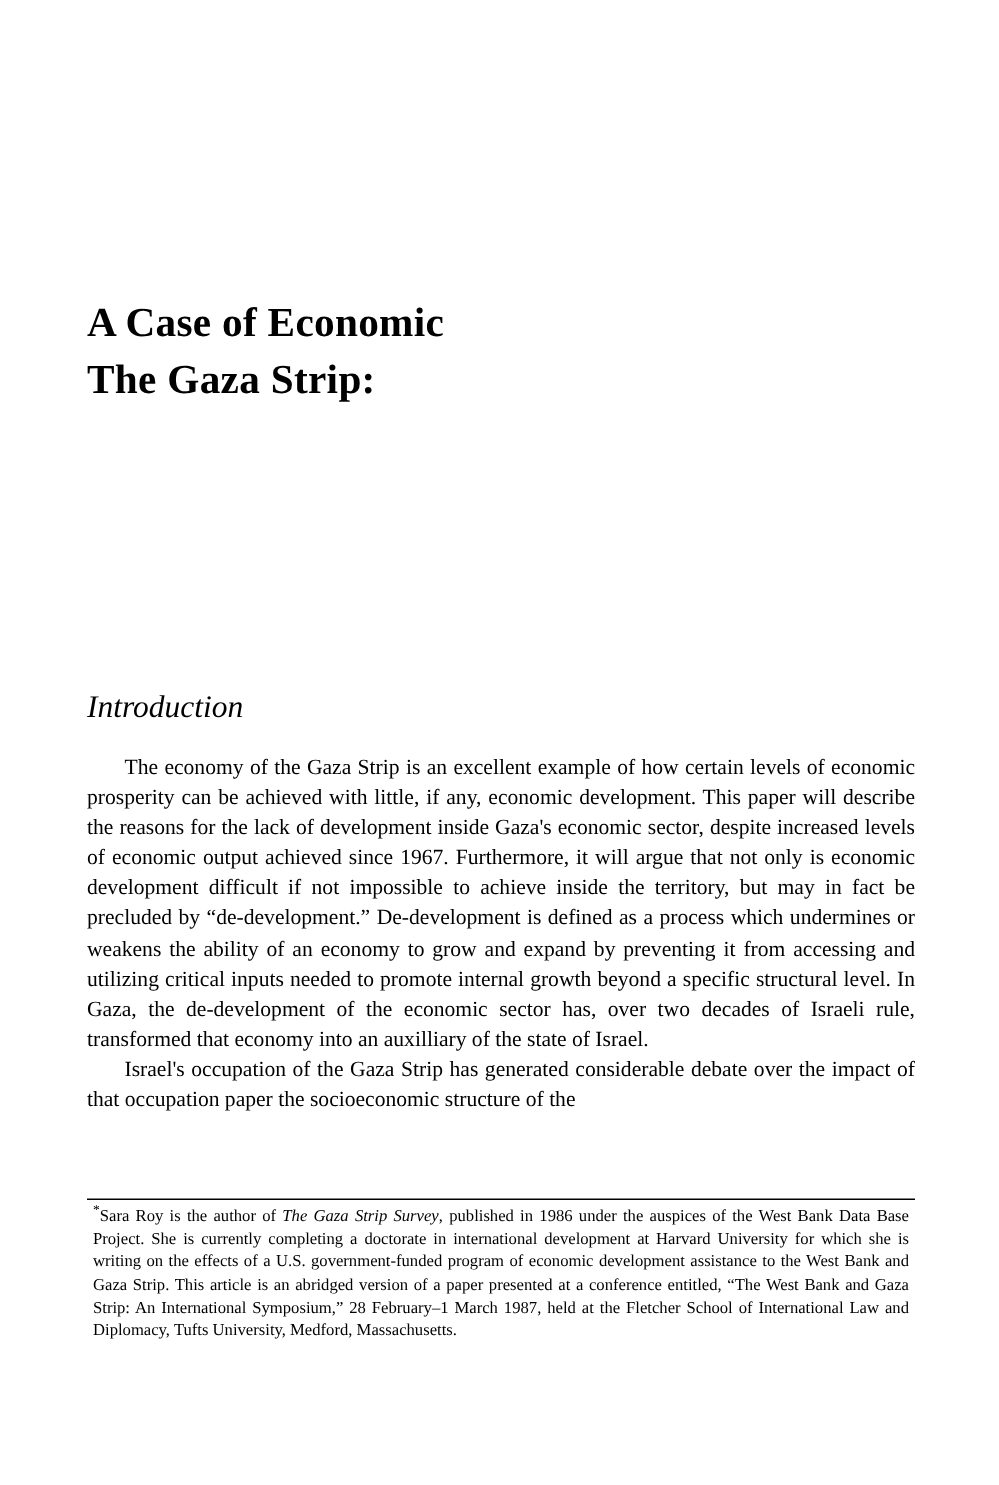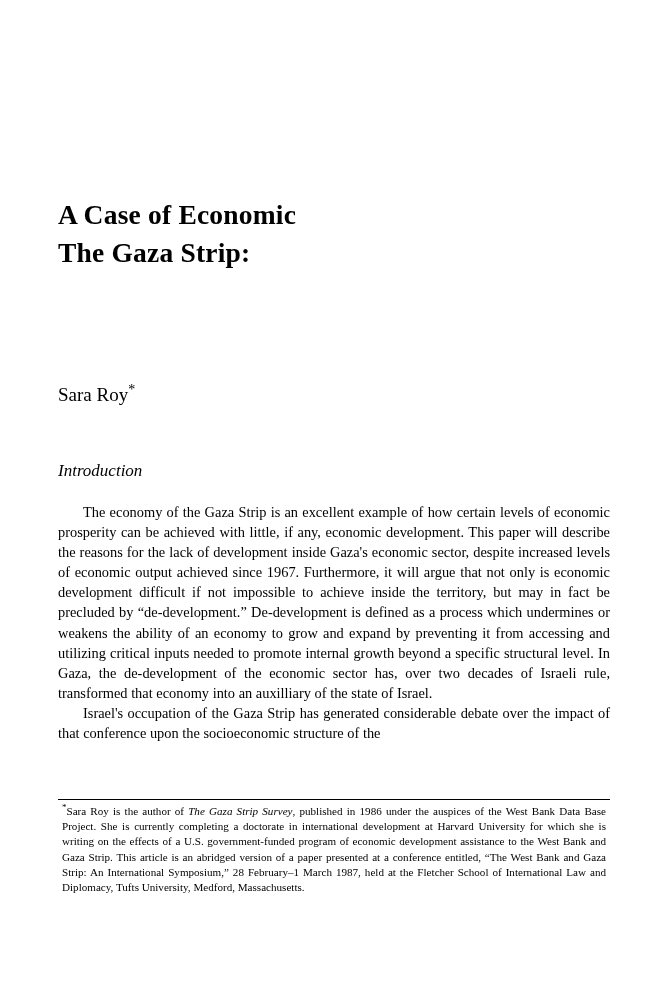--- a/index.html
+++ b/index.html
@@ -59,21 +59,21 @@
     vertical-align: super;
     line-height: 0;
   }
 
   
   .section-heading {
     position: absolute;
     left: 58px;
     top: 460px;
     width: 552px;
-    font-size: 17px;
+    font-size: 21px;
     font-style: italic;
     line-height: 22px;
     color: #000000;
   }
 
   
   .body-copy {
     position: absolute;
     left: 58px;
     top: 488px;
@@ -123,29 +123,26 @@
 </head>
 <body>
 
 <div class="page">
 
   <div class="title-block">
     <div class="title-line">A Case of Economic</div>
     <div class="title-line">The Gaza Strip:</div>
   </div>
 
-  <div class="author-block">
-    <div class="author-name"><span>Sara Roy</span><span class="fn-marker">*</span></div>
-  </div>
 
   <div class="section-heading">Introduction</div>
 
   <div class="body-copy">
     <p>The economy of the Gaza Strip is an excellent example of how certain levels of economic prosperity can be achieved with little, if any, economic development. This paper will describe the reasons for the lack of development inside Gaza's economic sector, despite increased levels of economic output achieved since 1967. Furthermore, it will argue that not only is economic development difficult if not impossible to achieve inside the territory, but may in fact be precluded by “de-development.” De-development is defined as a process which undermines or weakens the ability of an economy to grow and expand by preventing it from accessing and utilizing critical inputs needed to promote internal growth beyond a specific structural level. In Gaza, the de-development of the economic sector has, over two decades of Israeli rule, transformed that economy into an auxilliary of the state of Israel.</p>
-    <p>Israel's occupation of the Gaza Strip has generated considerable debate over the impact of that conference upon the socioeconomic structure of the</p>
+    <p>Israel's occupation of the Gaza Strip has generated considerable debate over the impact of that occupation paper the socioeconomic structure of the</p>
   </div>
 
   <div class="footnote-block">
     <hr class="footnote-rule">
     <p class="footnote-text"><span class="fn-marker">*</span><span>Sara Roy is the author of </span><span class="it">The Gaza Strip Survey</span><span>, published in 1986 under the auspices of the West Bank Data Base Project. She is currently completing a doctorate in international development at Harvard University for which she is writing on the effects of a U.S. government-funded program of economic development assistance to the West Bank and Gaza Strip. This article is an abridged version of a paper presented at a conference entitled, “The West Bank and Gaza Strip: An International Symposium,” 28 February–1 March 1987, held at the Fletcher School of International Law and Diplomacy, Tufts University, Medford, Massachusetts.</span></p>
   </div>
 
 </div>
 
 </body></html>

